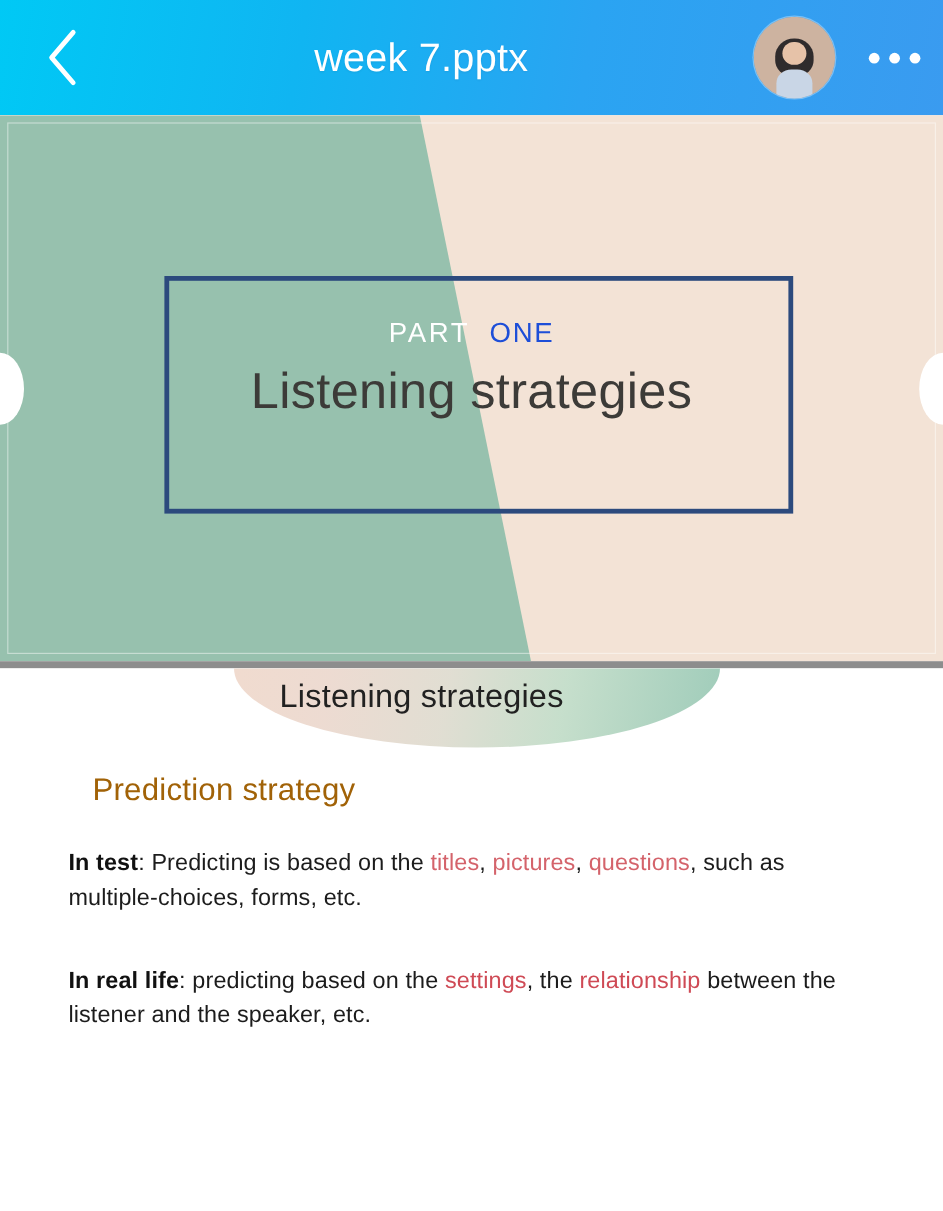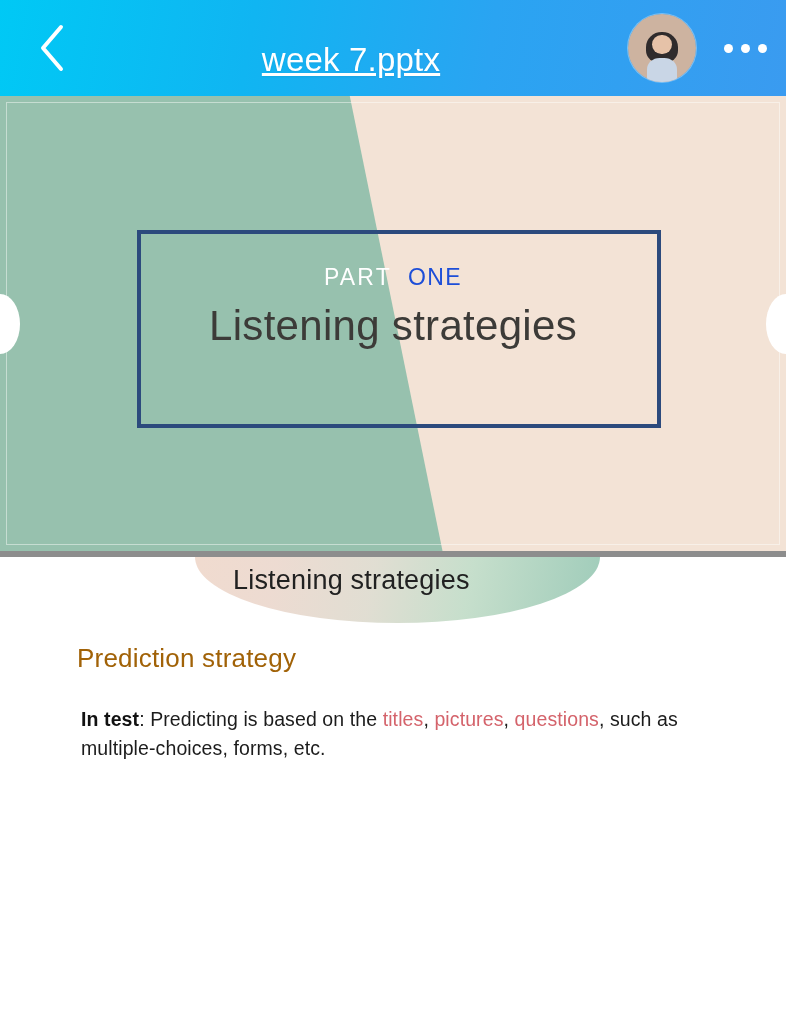--- a/index.html
+++ b/index.html
@@ -16,26 +16,25 @@
     position:absolute; left:0; top:0; width:786px; height:96px;
     background:linear-gradient(100deg,#00c9f5 0%,#10b5f2 32%,#2aa4f2 62%,#3a9bf0 100%);
     display:flex; align-items:center;
   }
   .back-btn{
     position:absolute; left:22px; top:18px; width:60px; height:60px;
     display:flex; align-items:center; justify-content:center; cursor:pointer;
   }
   .back-btn svg{ display:block; }
   .doc-title{
-    position:absolute; left:0; top:12px; width:702px; height:96px;
+    position:absolute; left:0; top:0; width:702px; height:96px;
     display:flex; align-items:center; justify-content:center;
     color:#ffffff; font-size:33px; font-weight:400; letter-spacing:.2px;
     font-family:"Liberation Sans", sans-serif;
     text-shadow:0 1px 2px rgba(0,0,0,.07);
-    text-decoration:underline;
   }
   .avatar{
     position:absolute; left:628px; top:14px; width:68px; height:68px;
     border-radius:50%; overflow:hidden; cursor:pointer;
     box-shadow:0 0 0 1px rgba(255,255,255,.35);
   }
   .avatar .av-bg{
     position:absolute; inset:0;
     background:
       radial-gradient(circle at 20% 22%, #c8a68e 0 14%, transparent 15%),
@@ -123,21 +122,21 @@
     font-size:27px; color:#212121; font-weight:400; letter-spacing:.2px;
   }
   .section-title{
     position:absolute; left:77px; top:86px;
     font-size:26px; color:#a16207; font-weight:400; letter-spacing:.2px;
   }
   .para{
     position:absolute; left:57px; width:650px;
     font-size:19.5px; line-height:29px; color:#1c1c1c; letter-spacing:.1px;
   }
-  .para.p1{ top:148px;margin-left:24px; }
+  .para.p1{ top:148px; }
   .para.p2{ top:246px; }
   .para b{ font-weight:700; color:#111; }
   .hl{ color:#d4636b; }
   .hl2{ color:#cf4a55; }
 </style>
 </head>
 <body>
 
 <div id="app">
 
@@ -186,15 +185,18 @@
 
   <div class="slide2">
     <div class="blob"></div>
     <div class="slide2-heading">Listening strategies</div>
     <div class="section-title">Prediction strategy</div>
 
     <div class="para p1">
       <b>In test</b><span>: Predicting is based on the </span><span class="hl">titles</span><span>, </span><span class="hl">pictures</span><span>, </span><span class="hl">questions</span><span>, such as multiple-choices, forms, etc.</span>
     </div>
 
+    <div class="para p2">
+      <b>In real life</b><span>: predicting based on the </span><span class="hl2">settings</span><span>, the </span><span class="hl2">relationship</span><span> between the listener and the speaker, etc.</span>
+    </div>
   </div>
 
 </div>
 
 </body></html>

